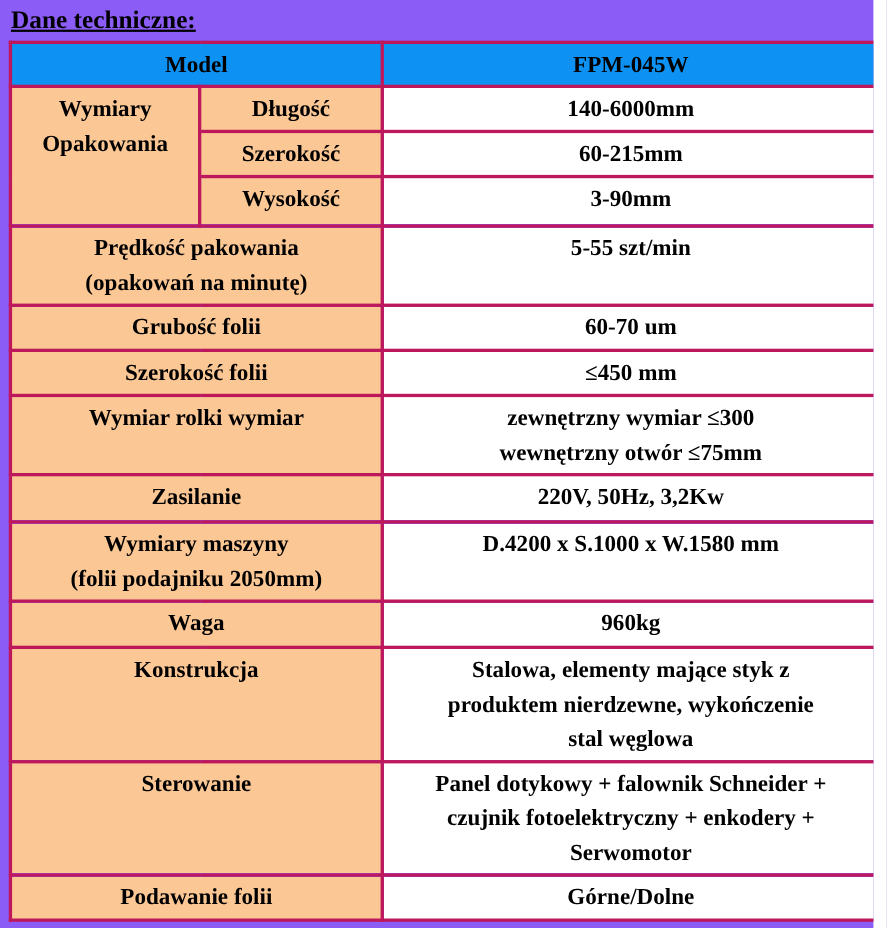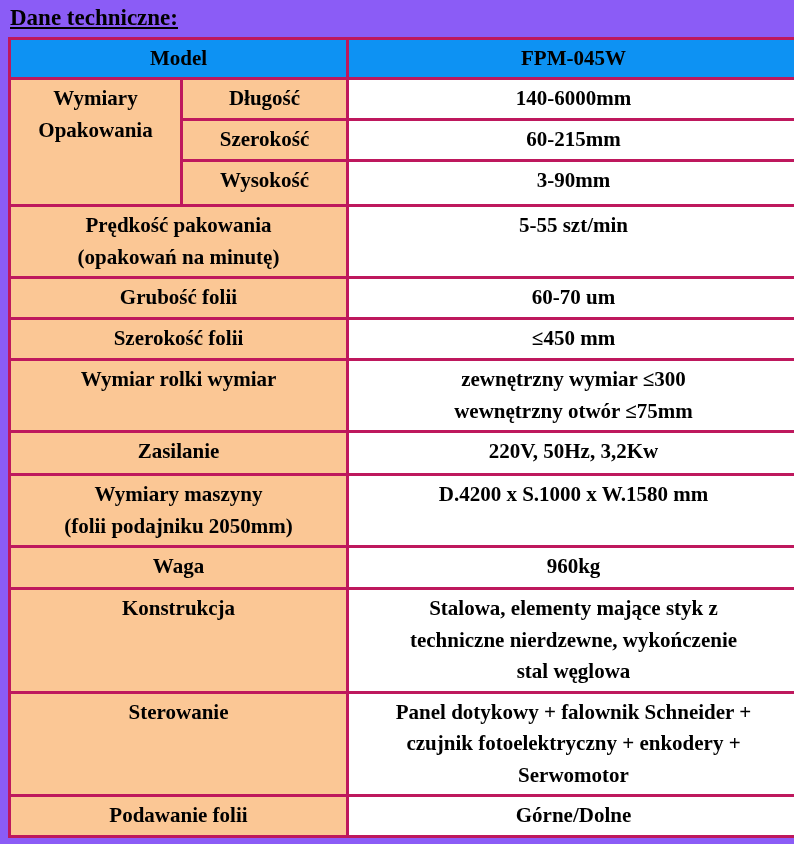--- a/index.html
+++ b/index.html
@@ -130,21 +130,21 @@
     </tr>
 
     <tr style="height:42px">
       <td class="lbl" colspan="2">Waga</td>
       <td class="val">960kg</td>
     </tr>
 
     <tr style="height:94px">
       <td class="lbl" colspan="2">Konstrukcja</td>
       <td class="val">Stalowa, elementy mające styk z
-techniczne nierdzewne, wykończenie
+produktem nierdzewne, wykończenie
 stal węglowa</td>
     </tr>
 
     <tr style="height:96px">
       <td class="lbl" colspan="2">Sterowanie</td>
       <td class="val">Panel dotykowy + falownik Schneider +
 czujnik fotoelektryczny + enkodery +
 Serwomotor</td>
     </tr>
 

